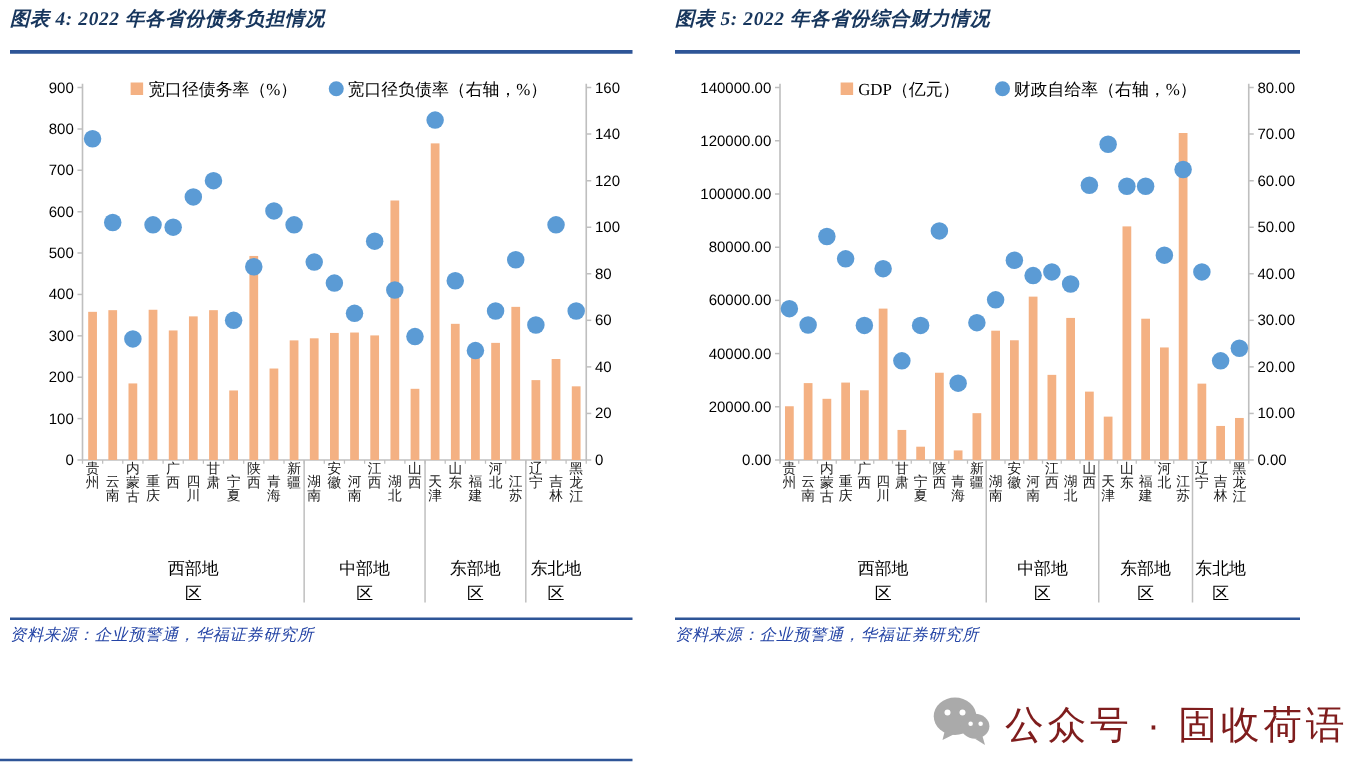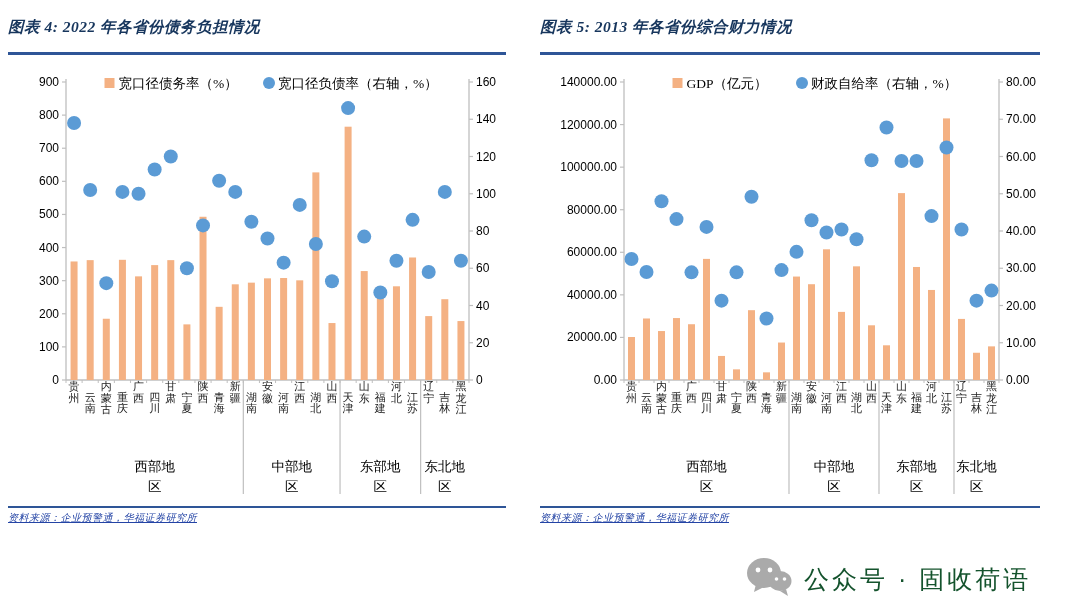--- a/index.html
+++ b/index.html
@@ -1,33 +1,33 @@
 <!DOCTYPE html>
 <html style="--title: #17365D; --rule: #2E5597; --note: #2444A5;"><head>
 <meta charset="utf-8">
 <style>
   html,body{margin:0;padding:0;background:#ffffff;}
   .page{position:relative;width:1080px;height:611px;background:#fff;overflow:hidden;
         font-family:"Liberation Serif",serif;}
-  .figure{position:absolute;top:12px;height:435px;}
+  .figure{position:absolute;top:0;height:435px;}
   #fig4{left:8px;width:500px;}
   #fig5{left:540px;width:502px;}
   .fig-title{position:absolute;top:5px;left:0;margin:0;font-size:15.5px;font-weight:bold;
              font-style:italic;color:var(--title,#17365D);white-space:nowrap;letter-spacing:.5px;}
   .rule-top{position:absolute;top:40px;left:0;right:2px;height:3px;background:var(--rule,#2E5597);}
   .rule-bottom{position:absolute;top:494px;left:0;right:2px;height:2px;background:var(--rule,#2E5597);}
   .rule-end{position:absolute;top:607px;left:-8px;right:2px;height:2px;background:var(--rule,#2E5597);}
   .chart-box{position:absolute;top:58px;left:0;width:512px;height:434px;}
-  .src-line{position:absolute;top:499px;left:0;margin:0;font-size:10px;font-style:italic;
-            color:var(--note,#2444A5);letter-spacing:.5px;white-space:nowrap;text-decoration:underline;}
+  .src-line{position:absolute;top:499px;left:0;margin:0;font-size:13px;font-style:italic;
+            color:var(--note,#2444A5);letter-spacing:.5px;white-space:nowrap;}
   .note-text{position:absolute;top:533px;left:0;margin:0;font-size:13.5px;font-style:italic;
              color:var(--note,#2444A5);line-height:18.6px;white-space:pre-line;letter-spacing:.2px;}
   .watermark{position:absolute;left:746px;top:556px;display:flex;align-items:center;gap:12px;
              pointer-events:none;}
-  .wm-text{font-family:"Liberation Sans",sans-serif;font-size:25px;color:#14532d;
+  .wm-text{font-family:"Liberation Sans",sans-serif;font-size:31px;color:#7f1d1d;
            letter-spacing:3px;white-space:nowrap;}
   svg text{user-select:none;}
 </style>
 </head>
 <body>
 
 <div class="page">
 
   <section class="figure" id="fig4">
     <h2 class="fig-title">图表 4: 2022 年各省份债务负担情况</h2>
@@ -186,21 +186,21 @@
           <text x="110.5" y="18" font-size="13.5" fill="#000" font-family="&quot;Liberation Serif&quot;,serif">宽口径债务率（%）</text>
           <circle cx="261" cy="13" r="6" fill="#5B9BD5"></circle>
           <text x="270" y="18" font-size="13.5" fill="#000" font-family="&quot;Liberation Serif&quot;,serif">宽口径负债率（右轴，%）</text>
         </svg></div>
     <div class="rule-bottom"></div>
     <p class="src-line">资料来源：企业预警通，华福证券研究所</p>
     <div class="rule-end"></div>
   </section>
 
   <section class="figure" id="fig5">
-    <h2 class="fig-title">图表 5: 2013 年各省份综合财力情况</h2>
+    <h2 class="fig-title">图表 5: 2022 年各省份综合财力情况</h2>
     <div class="rule-top"></div>
     <div class="chart-box"><svg width="512" height="434" viewBox="0 0 512 434">
           <line x1="84" y1="9" x2="84" y2="310" stroke="#BFBFBF" stroke-width="1.3"></line>
           <line x1="459" y1="9" x2="459" y2="310" stroke="#BFBFBF" stroke-width="1.3"></line>
           <line x1="84" y1="310" x2="459" y2="310" stroke="#BFBFBF" stroke-width="1.3"></line>
           <line x1="80" y1="310" x2="84" y2="310" stroke="#BFBFBF" stroke-width="1.2"></line>
           <text x="77" y="314" text-anchor="end" font-size="12" fill="#000000" font-family="&quot;Liberation Sans&quot;,sans-serif">0.00</text>
           <line x1="80" y1="267.42857142857144" x2="84" y2="267.42857142857144" stroke="#BFBFBF" stroke-width="1.2"></line>
           <text x="77" y="271.42857142857144" text-anchor="end" font-size="12" fill="#000000" font-family="&quot;Liberation Sans&quot;,sans-serif">20000.00</text>
           <line x1="80" y1="224.85714285714286" x2="84" y2="224.85714285714286" stroke="#BFBFBF" stroke-width="1.2"></line>

